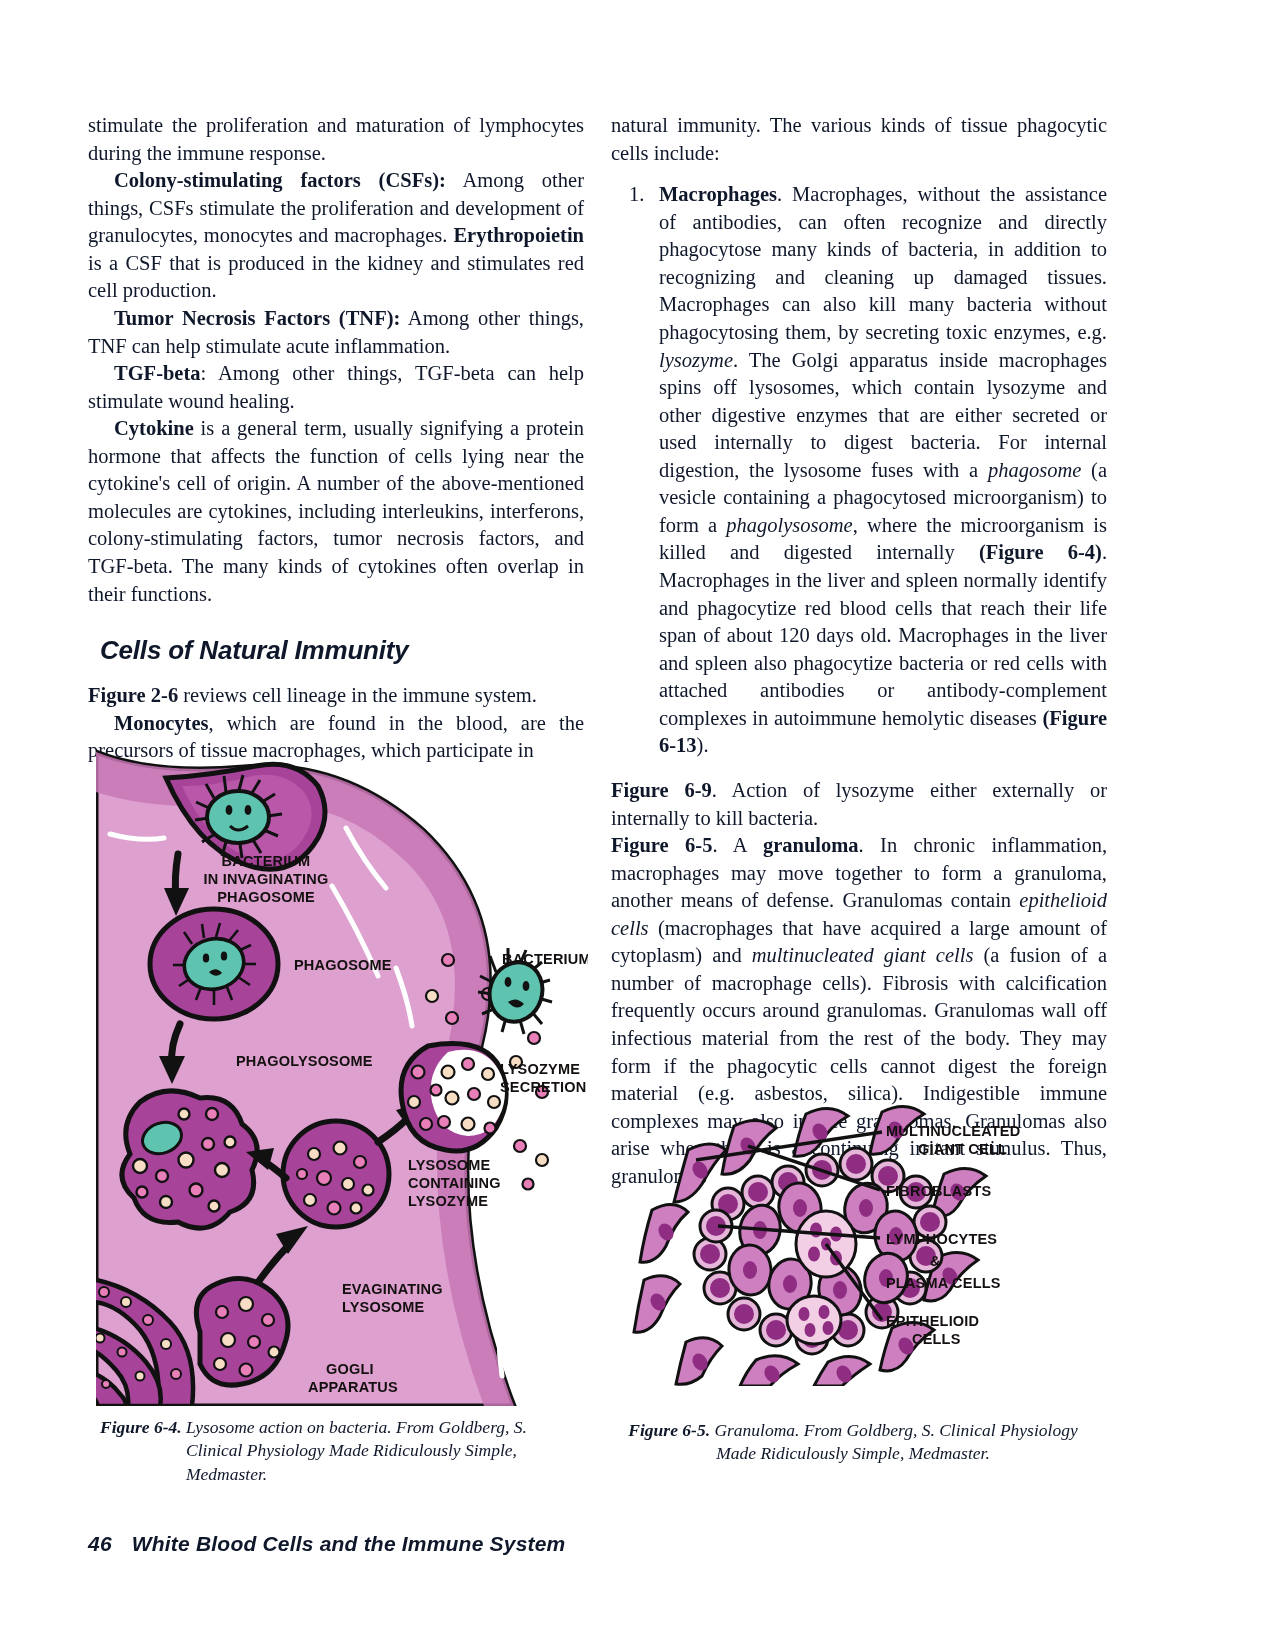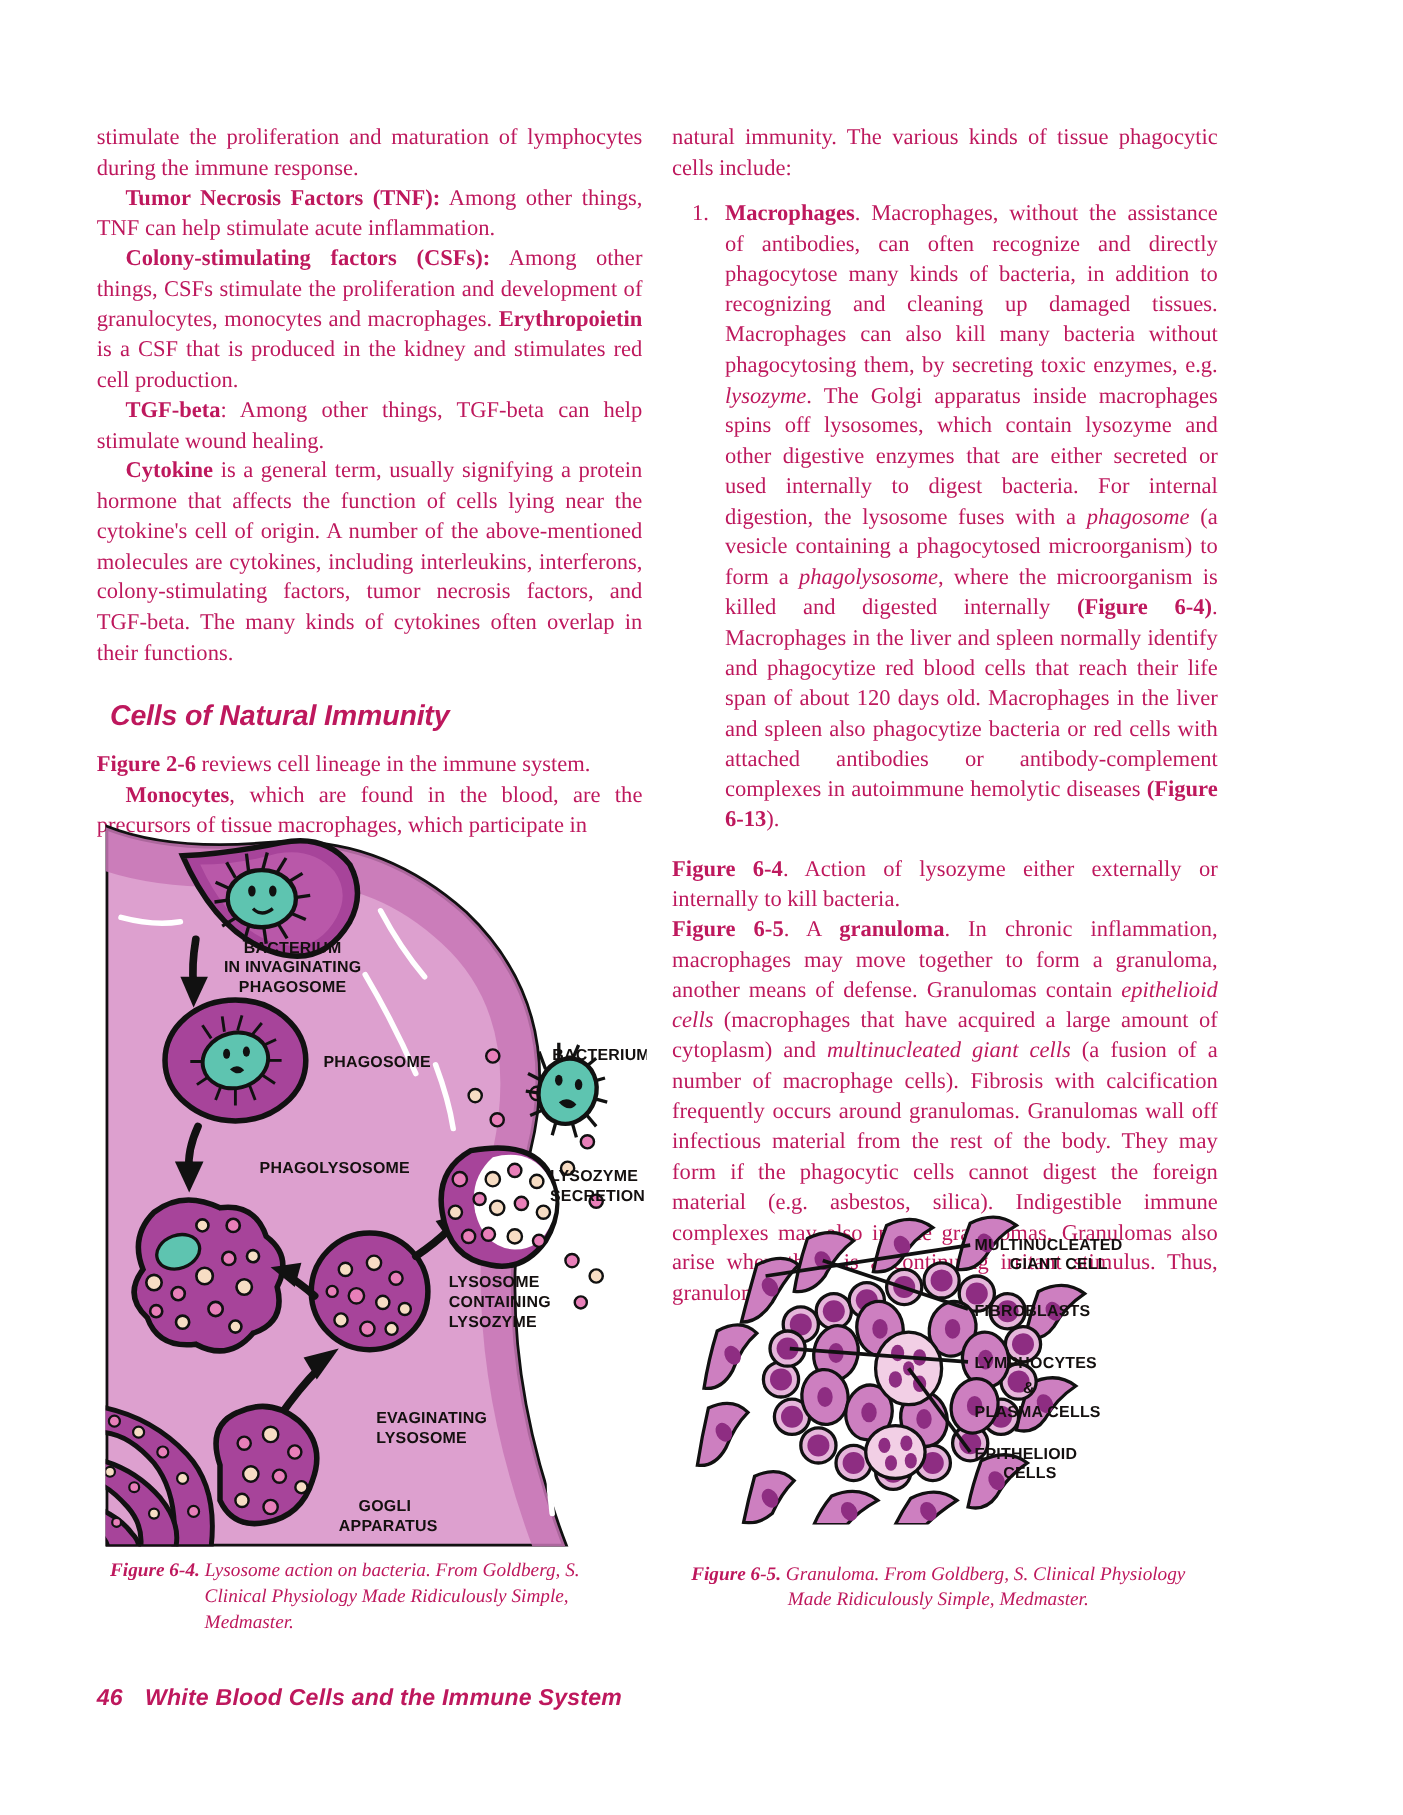--- a/index.html
+++ b/index.html
@@ -6,21 +6,21 @@
     margin: 0;
     padding: 0;
     background: #ffffff;
   }
   .page {
     position: relative;
     width: 1184px;
     height: 1650px;
     background: #ffffff;
     font-family: "Liberation Serif", "DejaVu Serif", serif;
-    color: #be185d;
+    color: #0f172a;
     overflow: hidden;
     border-radius: 32px;
   }
 
   
   .col {
     position: absolute;
     width: 496px;
     font-size: 20.5px;
     line-height: 1.345;
@@ -128,25 +128,25 @@
 
 <div class="page">
 
   <div class="col col-left">
 
     <p class="body">
       <span>stimulate the proliferation and maturation of lymphocytes during the immune response.</span>
     </p>
 
     <p class="body indent">
+      <b>Colony-stimulating factors (CSFs):</b><span> Among other things, CSFs stimulate the proliferation and development of granulocytes, monocytes and macrophages. </span><b>Erythropoietin</b><span> is a CSF that is produced in the kidney and stimulates red cell production.</span>
+    </p>
+
+    <p class="body indent">
       <b>Tumor Necrosis Factors (TNF):</b><span> Among other things, TNF can help stimulate acute inflammation.</span>
-    </p>
-
-    <p class="body indent">
-      <b>Colony-stimulating factors (CSFs):</b><span> Among other things, CSFs stimulate the proliferation and development of granulocytes, monocytes and macrophages. </span><b>Erythropoietin</b><span> is a CSF that is produced in the kidney and stimulates red cell production.</span>
     </p>
 
     <p class="body indent">
       <b>TGF-beta</b><span>: Among other things, TGF-beta can help stimulate wound healing.</span>
     </p>
 
     <p class="body indent">
       <b>Cytokine</b><span> is a general term, usually signifying a protein hormone that affects the function of cells lying near the cytokine's cell of origin. A number of the above-mentioned molecules are cytokines, including interleukins, interferons, colony-stimulating factors, tumor necrosis factors, and TGF-beta. The many kinds of cytokines often overlap in their functions.</span>
     </p>
 
@@ -167,21 +167,21 @@
       <span>natural immunity. The various kinds of tissue phagocytic cells include:</span>
     </p>
 
     <ol class="numlist">
       <li>
         <span class="marker">1.</span><b>Macrophages</b><span>. Macrophages, without the assistance of antibodies, can often recognize and directly phagocytose many kinds of bacteria, in addition to recognizing and cleaning up damaged tissues. Macrophages can also kill many bacteria without phagocytosing them, by secreting toxic enzymes, e.g. </span><i>lysozyme</i><span>. The Golgi apparatus inside macrophages spins off lysosomes, which contain lysozyme and other digestive enzymes that are either secreted or used internally to digest bacteria. For internal digestion, the lysosome fuses with a </span><i>phagosome</i><span> (a vesicle containing a phagocytosed microorganism) to form a </span><i>phagolysosome</i><span>, where the microorganism is killed and digested internally </span><b>(Figure 6-4)</b><span>. Macrophages in the liver and spleen normally identify and phagocytize red blood cells that reach their life span of about 120 days old. Macrophages in the liver and spleen also phagocytize bacteria or red cells with attached antibodies or antibody-complement complexes in autoimmune hemolytic diseases </span><b>(Figure 6-13</b><span>).</span>
       </li>
     </ol>
 
     <p class="body" style="margin-top:17px;">
-      <b>Figure 6-4</b><span>. Action of lysozyme either externally or internally to kill bacteria.</span>
+      <b>Figure 6-9</b><span>. Action of lysozyme either externally or internally to kill bacteria.</span>
     </p>
 
     <p class="body">
       <b>Figure 6-5</b><span>. A </span><b>granuloma</b><span>. In chronic inflammation, macrophages may move together to form a granuloma, another means of defense. Granulomas contain </span><i>epithelioid cells</i><span> (macrophages that have acquired a large amount of cytoplasm) and </span><i>multinucleated giant cells</i><span> (a fusion of a number of macrophage cells). Fibrosis with calcification frequently occurs around granulomas. Granulomas wall off infectious material from the rest of the body. They may form if the phagocytic cells cannot digest the foreign material (e.g. asbestos, silica). Indigestible immune complexes may also induce granulomas. Granulomas also arise when there is a continuing irritant stimulus. Thus, granulomas</span>
     </p>
   </div>
 
   <div class="figure-box fig64">
     <svg class="figsvg" viewBox="0 0 492 660" xmlns="http://www.w3.org/2000/svg">
       <defs>

